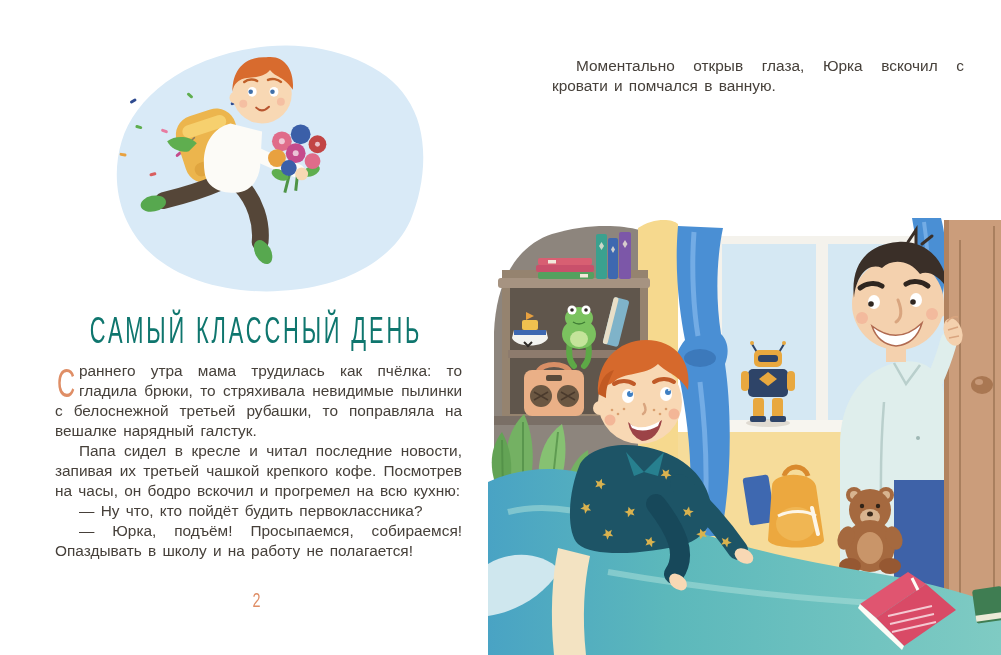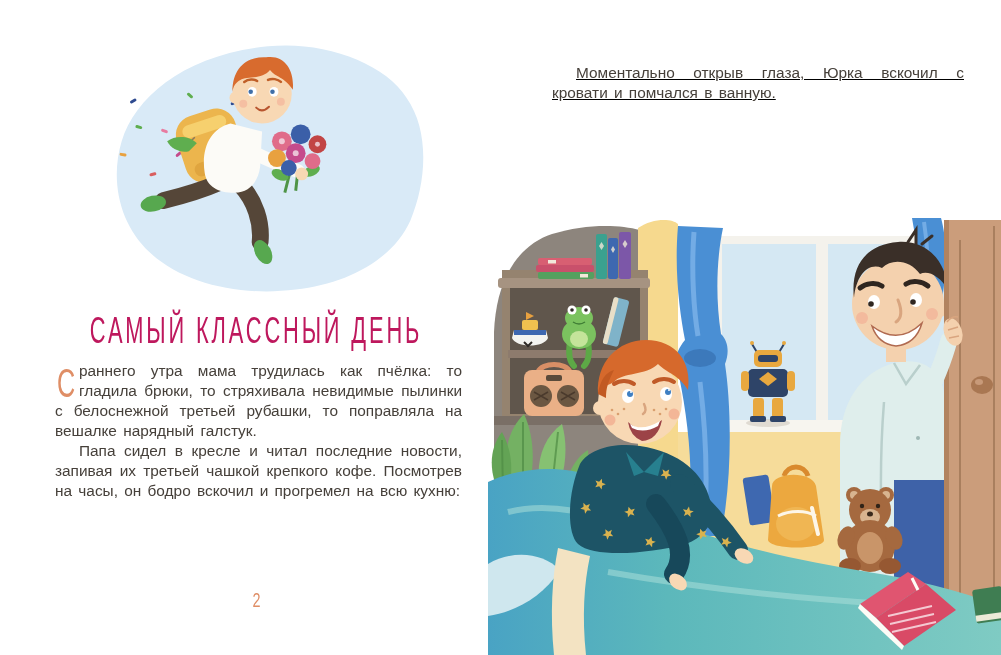--- a/index.html
+++ b/index.html
@@ -1,29 +1,29 @@
 <!DOCTYPE html>
 <html lang="ru"><head>
 <meta charset="utf-8">
 <style>
   html,body{margin:0;padding:0;background:#ffffff;}
   .spread{position:absolute;top:0;left:0;width:1001px;height:655px;background:#fff;overflow:hidden;
           font-family:"Liberation Sans",sans-serif;}
   .illo-left{position:absolute;left:92px;top:34px;width:356px;height:266px;}
   .illo-right{position:absolute;left:488px;top:212px;width:513px;height:443px;}
   .chapter-title{position:absolute;left:50px;top:301px;width:412px;margin:0;text-align:center;
-          color:#be185d;font-weight:normal;}
+          color:#0f766e;font-weight:normal;}
   .chapter-title span{display:inline-block;font-size:23px;letter-spacing:3px;white-space:nowrap;
           transform:scale(0.95,1.6);transform-origin:center top;}
   .text-col{position:absolute;}
   .text-col p{margin:0;font-size:15.4px;line-height:20px;text-align:justify;color:#46403a;
           word-spacing:2px;}
   .text-col p.ind{text-indent:24px;}
   .text-left{left:55px;top:361px;width:407px;}
-  .text-right{left:552px;top:63px;width:412px;text-decoration:underline;}
+  .text-right{left:552px;top:56px;width:412px;}
   .dropcap{float:left;width:14px;height:36px;margin:1px 8px 0 2px;color:#df8e66;font-size:28px;
           line-height:30px;transform:scale(0.9,1.45);transform-origin:left top;}
   .pagenum{position:absolute;left:50px;top:592px;width:412px;text-align:center;color:#df8e66;}
   .pagenum span{display:inline-block;font-size:16px;transform:scale(0.9,1.3);}
 </style>
 </head>
 <body>
 
 <div class="spread">
 
@@ -89,20 +89,22 @@
       </g>
     </svg>
 
     <h1 class="chapter-title">
       <span>САМЫЙ КЛАССНЫЙ ДЕНЬ</span>
     </h1>
 
     <div class="text-col text-left">
       <p><span class="dropcap">С</span><span>раннего утра мама трудилась как пчёлка: то гладила брюки, то стряхивала невидимые пылинки с белоснежной третьей рубашки, то поправляла на вешалке нарядный галстук.</span></p>
       <p class="ind">Папа сидел в кресле и читал последние новости, запивая их третьей чашкой крепкого кофе. Посмотрев на часы, он бодро вскочил и прогремел на всю кухню:</p>
+      <p class="ind">— Ну что, кто пойдёт будить первоклассника?</p>
+      <p class="ind">— Юрка, подъём! Просыпаемся, собираемся! Опаздывать в школу и на работу не полагается!</p>
     </div>
 
     <div class="pagenum">
       <span>2</span>
     </div>
   </section>
 
   <section>
 
     <div class="text-col text-right">

